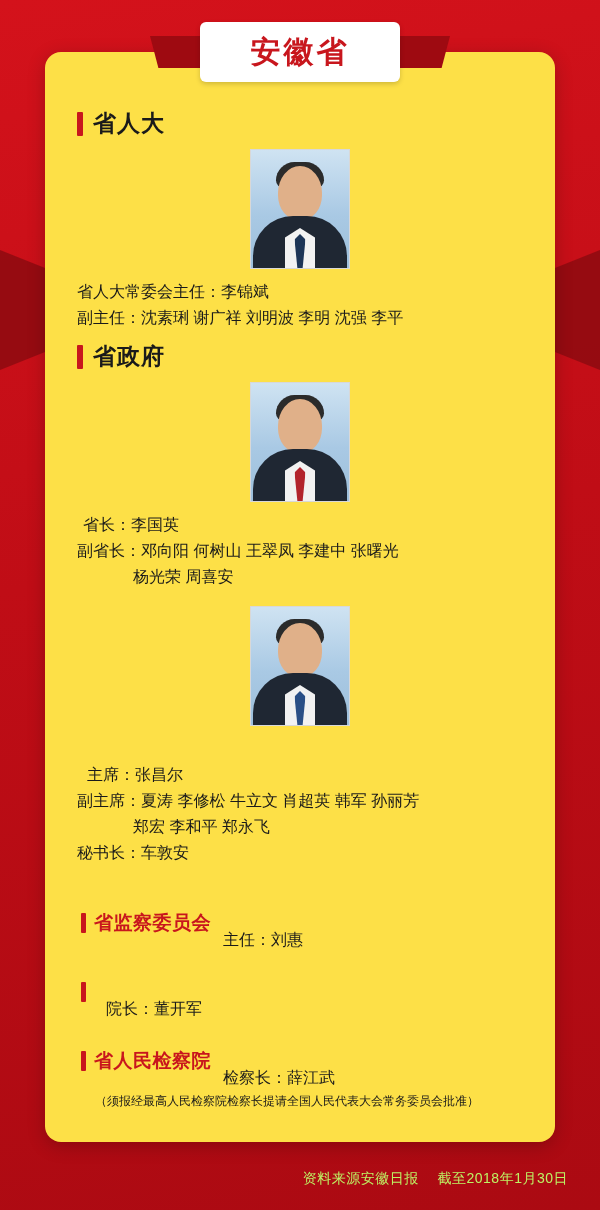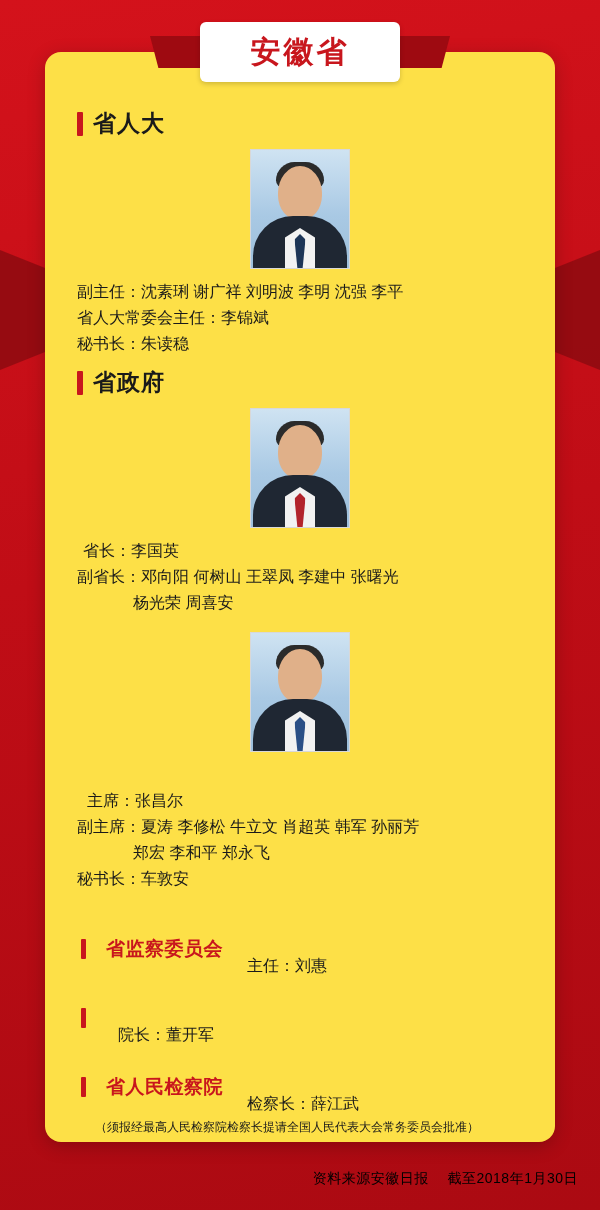--- a/index.html
+++ b/index.html
@@ -189,21 +189,20 @@
   .line.pad10 { padding-left: 10px; margin-top: 36px; }
 
   .spacer-sm { height: 10px; }
   .spacer-md { height: 16px; }
 
   
   .mini-row {
     display: flex;
     align-items: center;
     margin: 12px 0 0 4px;
-    gap: 12px;
   }
   .mini-bar {
     width: 5px;
     height: 20px;
     background: #c8161d;
     margin-right: 8px;
     border-radius: 1px;
   }
   .mini-title {
     font-size: 19px;
@@ -219,23 +218,23 @@
   }
   .note {
     font-size: 12px;
     color: #1a1a1a;
     margin: 4px 0 0 18px;
   }
 
   
   .footer {
     position: absolute;
-    right: 22px;
+    right: 32px;
     bottom: 22px;
-    color: #000000;
+    color: #bef264;
     font-size: 14px;
     z-index: 6;
     letter-spacing: .5px;
   }
   .footer .sep { display: inline-block; width: 10px; }
 </style>
 </head>
 <body>
 
 <div class="bg"></div>
@@ -253,23 +252,22 @@
   </div>
   <div class="portrait-wrap">
     <div class="portrait tie-dark">
       <div class="hair"></div>
       <div class="head"></div>
       <div class="body"></div>
       <div class="shirt"></div>
       <div class="tie"></div>
     </div>
   </div>
+  <div class="line">省人大常委会主任：李锦斌</div>
   <div class="line">副主任：沈素琍  谢广祥  刘明波  李明  沈强  李平</div>
-  <div class="line">省人大常委会主任：李锦斌</div>
-  <div class="line">秘书长：朱读稳</div>
 
   <div class="spacer-sm"></div>
 
   <div class="section-head">
     <span class="section-bar"></span>
     <span class="section-title">省政府</span>
   </div>
   <div class="portrait-wrap">
     <div class="portrait">
       <div class="hair"></div>

